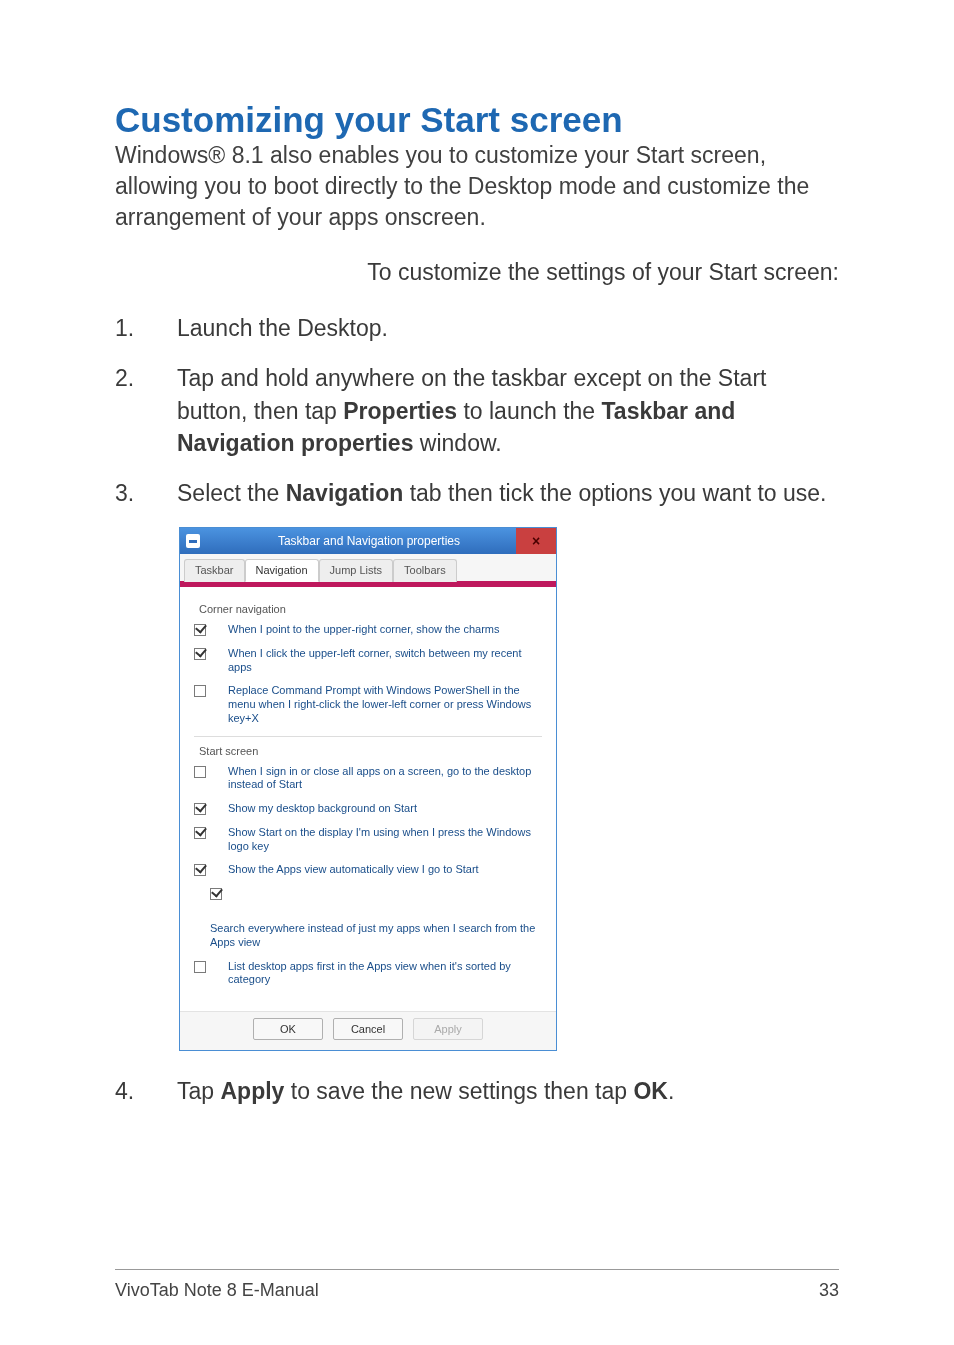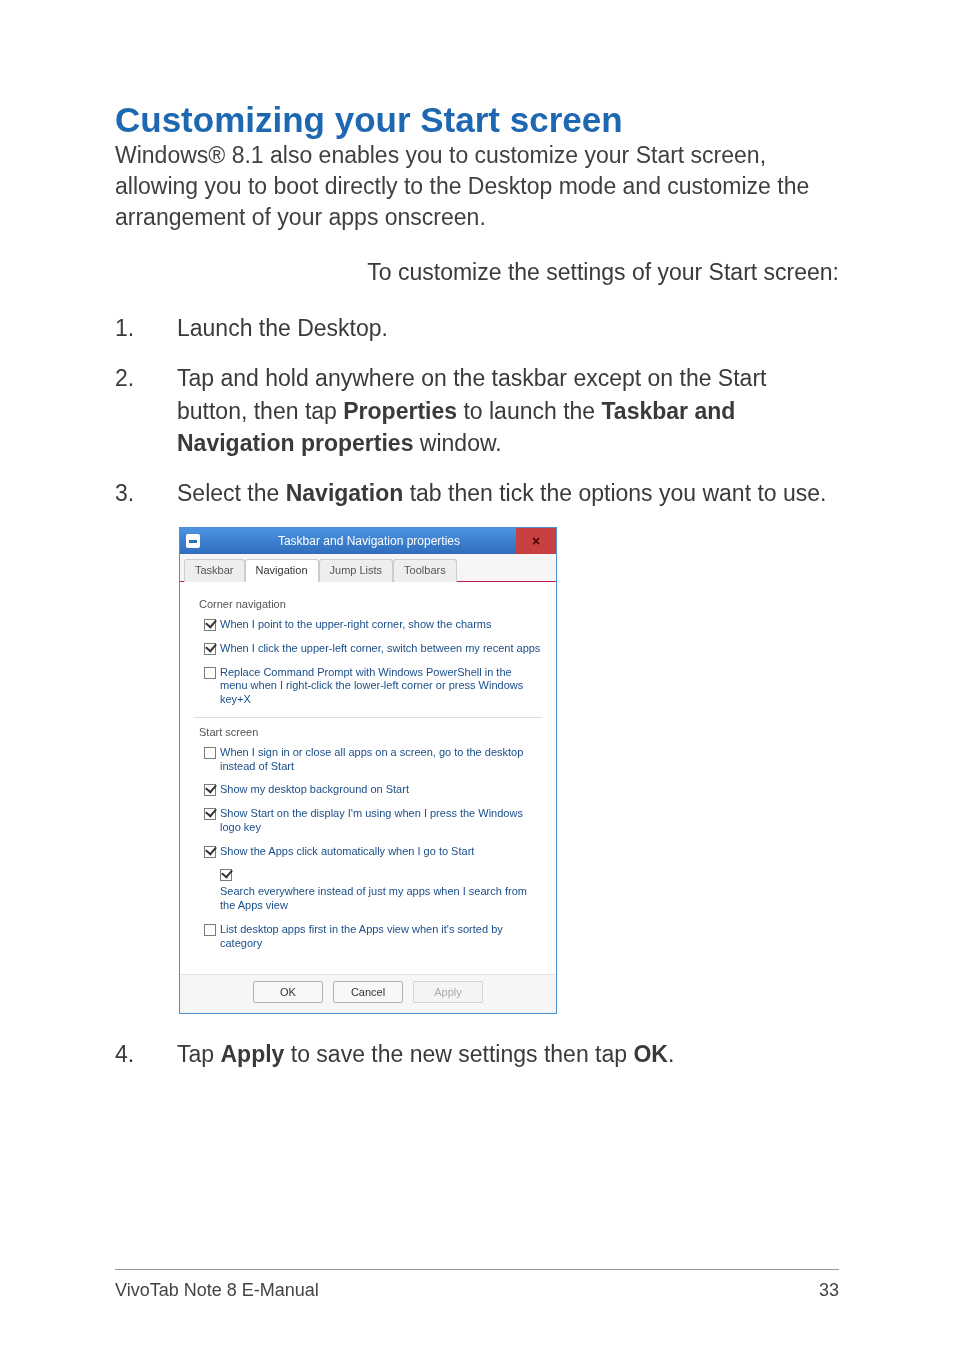--- a/index.html
+++ b/index.html
@@ -93,21 +93,21 @@
       justify-content: center;
       font-size: 14px;
       font-weight: bold;
       color: #4a0000;
       position: absolute;
       right: 0; top: 0;
     }
     .tabstrip {
       display: flex;
       padding: 4px 4px 0 4px;
-      border-bottom: 1px solid #be185d;
+      border-bottom: 6px solid #be185d;
       background: #f6f6f6;
       gap: 0;
       text-align: right;
     }
     .tab {
       font-size: 11px;
       padding: 4px 10px 5px 10px;
       border: 1px solid #ccc;
       border-bottom: none;
       background: #eee;
@@ -126,22 +126,22 @@
       padding: 10px 14px 14px 14px;
     }
     .group-label {
       color: #555;
       font-size: 11px;
       margin: 6px 0 8px 5px;
     }
     .chk-row {
       display: flex;
       align-items: flex-start;
-      gap: 4px;
-      margin: 6px 0 10px 10px;
+      gap: 22px;
+      margin: 6px 0 10px 0;
       color: #1a4e8a;
       line-height: 1.25;
     }
     .chk-row.indent { padding-left: 16px; flex-direction: column; }
     .chk {
       width: 12px; height: 12px;
       border: 1px solid #7a7a7a;
       background: #fff;
       flex: 0 0 12px;
       position: relative;
@@ -270,21 +270,21 @@
         <div class="chk-row">
           <div class="chk checked"></div>
           <div>Show my desktop background on Start</div>
         </div>
         <div class="chk-row">
           <div class="chk checked"></div>
           <div>Show Start on the display I'm using when I press the Windows logo key</div>
         </div>
         <div class="chk-row">
           <div class="chk checked"></div>
-          <div>Show the Apps click automatically when I go to Start</div>
+          <div>Show the Apps view automatically view I go to Start</div>
         </div>
         <div class="chk-row indent">
           <div class="chk checked"></div>
           <div>Search everywhere instead of just my apps when I search from the Apps view</div>
         </div>
         <div class="chk-row">
           <div class="chk"></div>
           <div>List desktop apps first in the Apps view when it's sorted by category</div>
         </div>
       </div>

